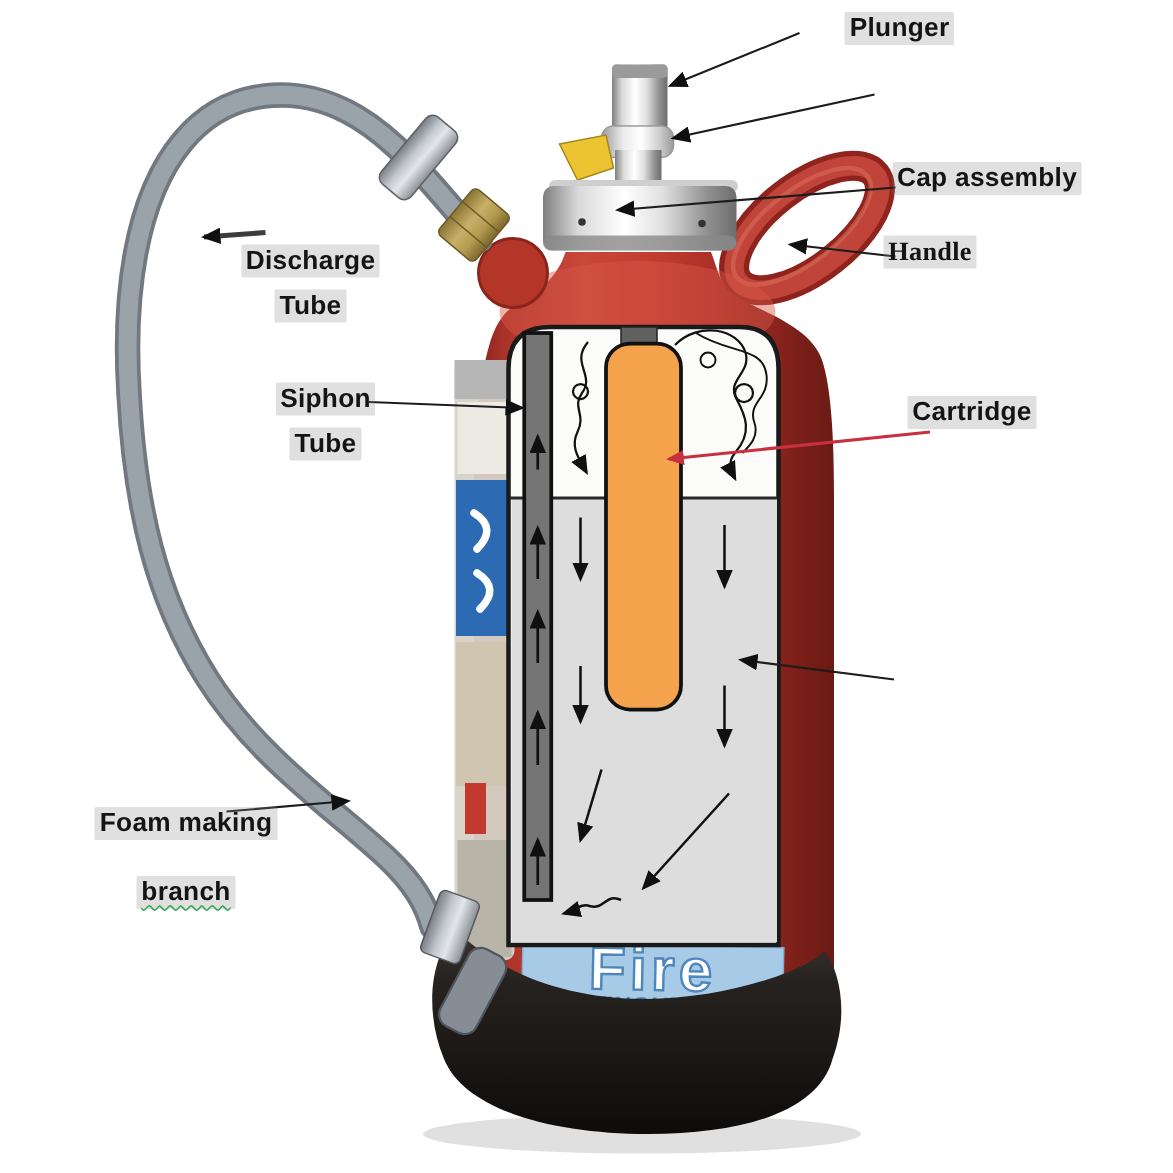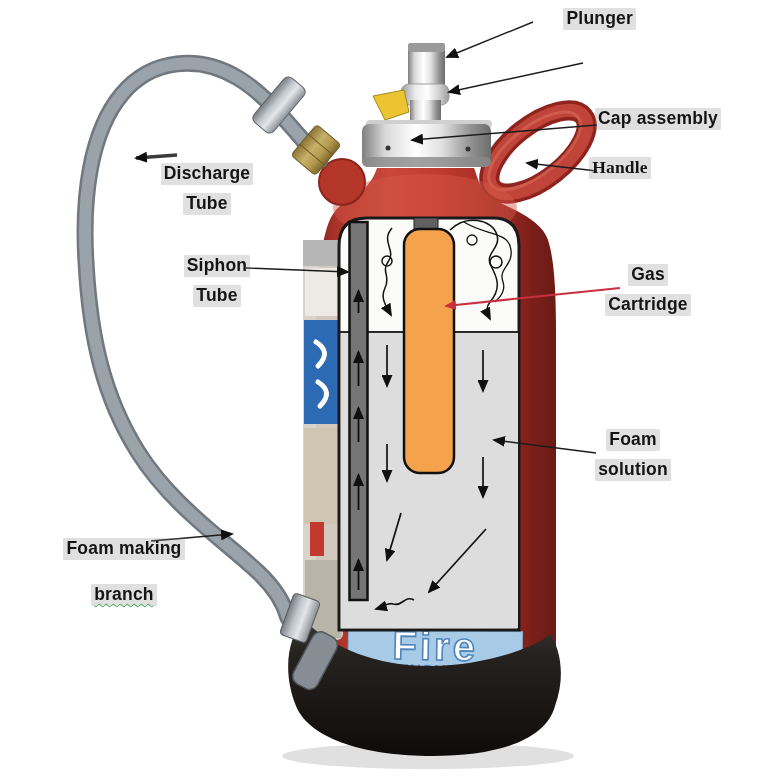--- a/index.html
+++ b/index.html
@@ -247,27 +247,22 @@
     <span class="ln"><span class="hl">Discharge</span></span>
     <span class="ln"><span class="hl">Tube</span></span>
   </div>
 
   <div class="callout" style="left:162px;top:237px;width:110px;margin-top:18px;">
     <span class="ln"><span class="hl">Siphon</span></span>
     <span class="ln"><span class="hl">Tube</span></span>
   </div>
 
   <div class="callout" style="left:588px;top:264px;width:120px;">
-    <span class="ln"><span class="hl">Gas</span></span>
     <span class="ln"><span class="hl">Cartridge</span></span>
   </div>
 
-  <div class="callout" style="left:576px;top:429px;width:114px;">
-    <span class="ln"><span class="hl">Foam</span></span>
-    <span class="ln"><span class="hl">solution</span></span>
-  </div>
 
   <div class="callout" style="left:60px;top:538px;width:128px;">
     <span class="ln"><span class="hl">Foam making</span></span>
     <span class="ln"><span class="hl squiggle-underline">branch</span></span>
   </div>
 
 </div>
 
 </body></html>

